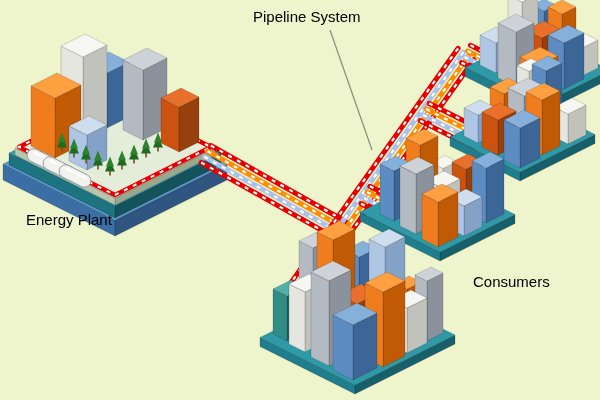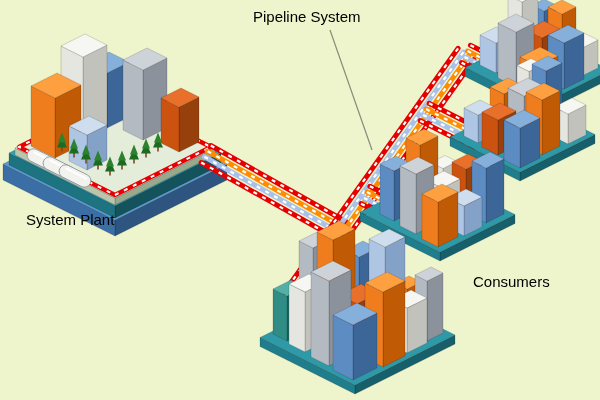--- a/index.html
+++ b/index.html
@@ -282,15 +282,15 @@
         <polygon points="383.0,292.0 405.0,281.0 387.0,272.0 365.0,283.0" fill="#ffa040" stroke="rgba(0,0,0,0.25)" stroke-width="0.6"></polygon>
         <polygon points="353.0,380.0 377.0,368.0 377.0,313.0 353.0,325.0" fill="#3d6698" stroke="rgba(0,0,0,0.25)" stroke-width="0.6"></polygon>
         <polygon points="353.0,380.0 333.0,370.0 333.0,315.0 353.0,325.0" fill="#5d8cc2" stroke="rgba(0,0,0,0.25)" stroke-width="0.6"></polygon>
         <polygon points="353.0,325.0 377.0,313.0 357.0,303.0 333.0,315.0" fill="#86b0dc" stroke="rgba(0,0,0,0.25)" stroke-width="0.6"></polygon>
       </g>
       <g>
         <line x1="330" y1="30" x2="372" y2="150" stroke="#8a8a7a" stroke-width="1.2"></line>
       </g>
     </svg>
   <div class="lbl" id="lbl-pipeline" style="color: rgb(0, 0, 0);">Pipeline System</div>
-  <div class="lbl" id="lbl-plant" style="color: rgb(0, 0, 0);">System Plant</div>
+  <div class="lbl" id="lbl-plant" style="color: rgb(0, 0, 0);">Energy Plant</div>
   <div class="lbl" id="lbl-consumers" style="color: rgb(0, 0, 0); margin-left: 28px;">Consumers</div>
 </div>
 
 </body></html>

